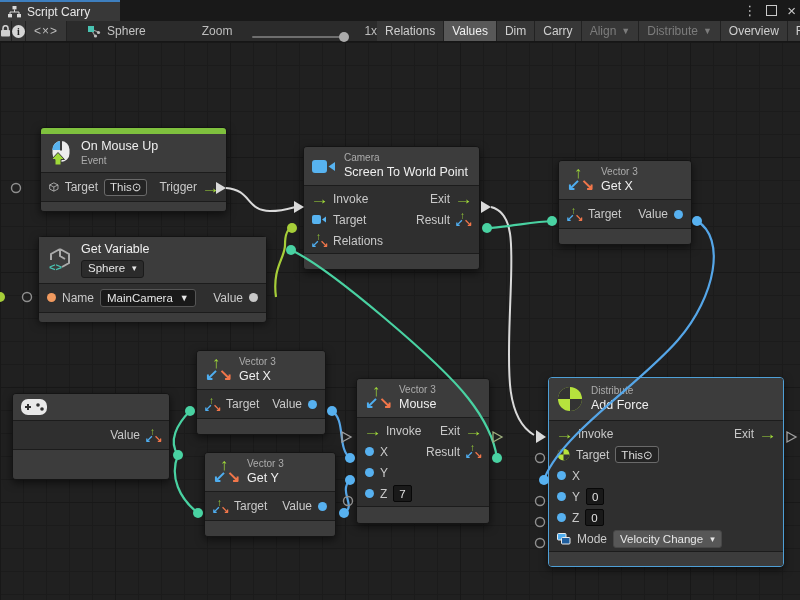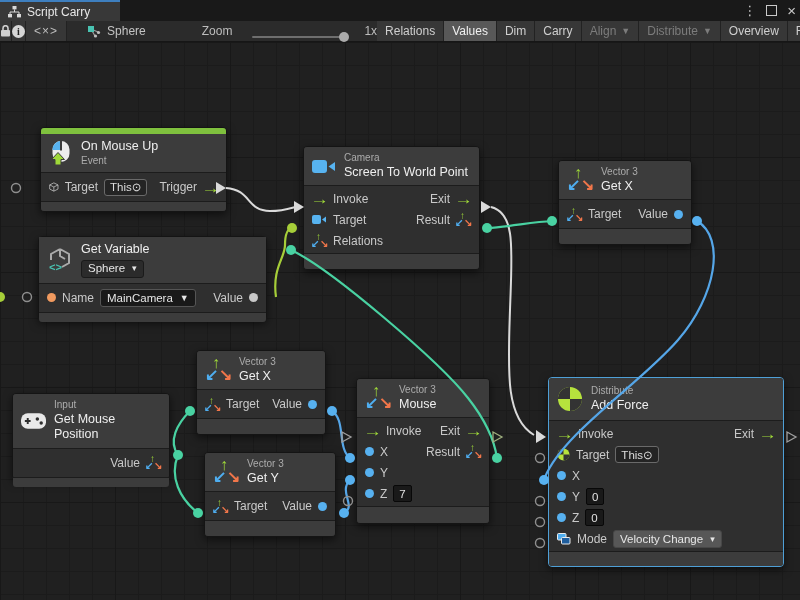--- a/index.html
+++ b/index.html
@@ -305,24 +305,20 @@
   </div>
 
   <div class="node" style="left:12px;top:393px;width:158px;height:87px;">
     <div class="hd">
       <svg width="26" height="16" viewBox="0 0 26 16">
         <rect x="0" y="0" width="26" height="16" rx="7" fill="#E9E9E9"></rect>
         <path d="M7 5 v6 M4 8 h6" stroke="#2F2F2F" stroke-width="2"></path>
         <circle cx="17" cy="6" r="1.8" fill="#2F2F2F"></circle>
         <circle cx="21" cy="10" r="1.8" fill="#2F2F2F"></circle>
       </svg>
-      <div class="tcol">
-        <span class="sup">Input</span>
-        <span class="tt">Get Mouse Position</span>
-      </div>
     </div>
     <div class="bd">
       <div class="row tall">
         <span class="sp"></span>
         <span>Value</span>
         <span class="v3">
             <i class="up">↑</i>
             <i class="dl">↙</i>
             <i class="dr">↘</i>
           </span>

